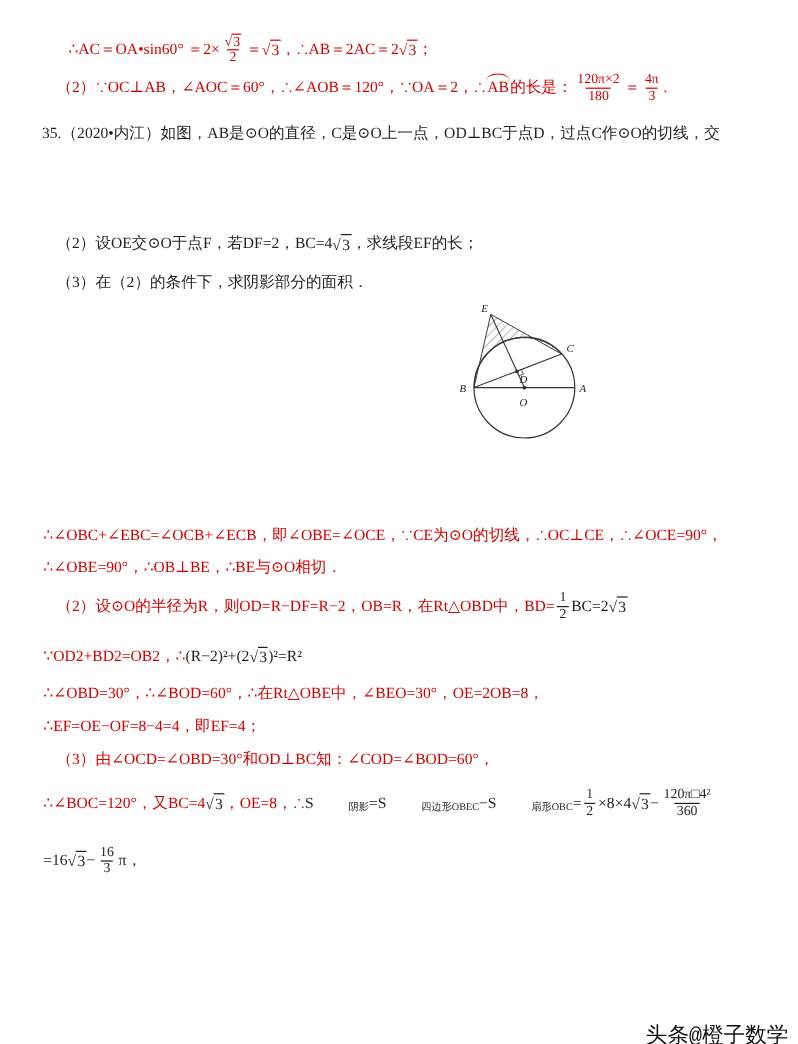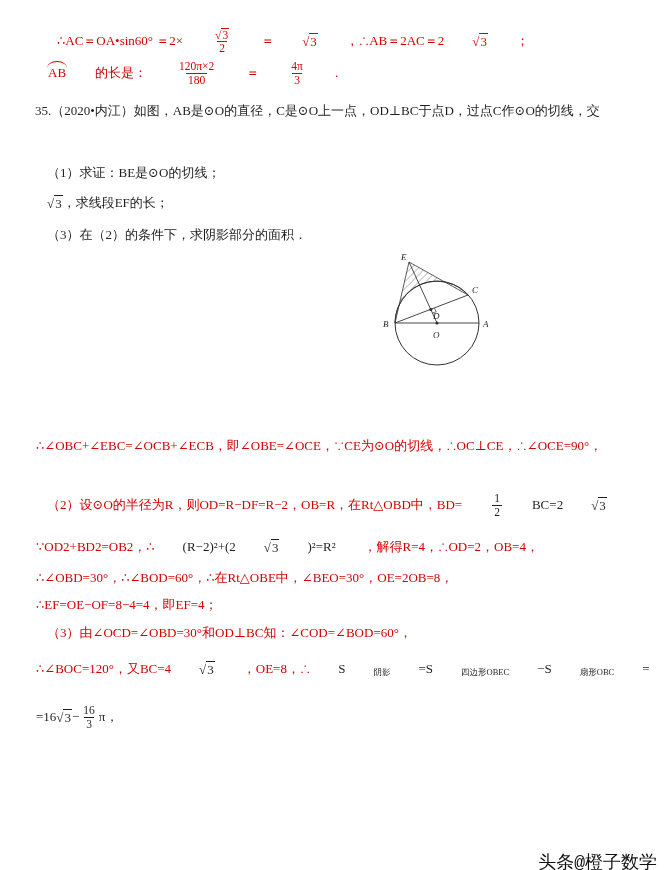--- a/index.html
+++ b/index.html
@@ -1,27 +1,27 @@
 <!DOCTYPE html>
 <html><head>
 <meta charset="utf-8">
 <style>
   html,body{margin:0;padding:0;background:#fff;}
   .page{position:relative;width:665px;height:870px;background:#ffffff;overflow:hidden;
         font-family:"Liberation Serif","DejaVu Serif",serif;font-size:13px;color:#1f1f1f;}
   .line{position:absolute;white-space:nowrap;display:flex;align-items:center;height:20px;}
-  .red{color:#d40000;gap:28px;}
+  .red{color:#d40000;}
   .blk{color:#1f1f1f;}
   .frac{display:inline-flex;flex-direction:column;align-items:center;line-height:1.08;
         font-size:11.5px;margin:0 2px;text-align:center;}
   .frac .num,.frac .den{padding:0 2px;}
   .frac .den{border-top:1px solid currentColor;}
   .sq{display:inline-flex;align-items:baseline;}
   .rc{border-top:1px solid currentColor;padding:0 1px;}
-  .ssub{font-size:8.5px;position:relative;top:4px;}
+  .ssub{font-size:8.5px;position:relative;top:4px;margin-left:29px;}
   .arcover{position:relative;display:inline-block;padding:0 1px;font-family:Liberation Serif, serif;}
   .arcover::before{content:"";position:absolute;left:0;right:0;top:-4px;height:6px;
         border-top:1.2px solid currentColor;border-radius:50% 50% 0 0/100% 100% 0 0;}
   .fig{position:absolute;left:365px;top:250px;}
   .fig text{font-style:italic;font-size:9px;fill:#1f1f1f;font-family:"Liberation Serif",serif;}
   .wm{position:absolute;right:8px;top:838px;font-family:Liberation Mono, monospace;
         font-size:18px;color:#111;margin-top:12px;}
 </style>
 </head>
 <body>
@@ -46,41 +46,40 @@
       </span>
     <span>，∴AB＝2AC＝2</span>
     <span class="sq">
         <span>√</span>
         <span class="rc">3</span>
       </span>
     <span>；</span>
   </div>
 
   <div class="line red" style="left:47px;top:59px;height:28px">
+    <span>（2）∵OC⊥AB，∠AOC＝60°，∴∠AOB＝120°，∵OA＝2，∴</span>
     <span class="arcover">AB</span>
     <span>的长是：</span>
     <span class="frac">
       <span class="num">120π×2</span>
       <span class="den">180</span>
     </span>
     <span>＝</span>
     <span class="frac">
       <span class="num">4π</span>
       <span class="den">3</span>
     </span>
     <span>.</span>
   </div>
 
   <div class="line" style="left:35px;top:101px">
     <span>35.（2020•内江）如图，AB是⊙O的直径，C是⊙O上一点，OD⊥BC于点D，过点C作⊙O的切线，交</span>
   </div>
-  <div class="line" style="left:47px;top:163px">
-    <span>（1）求证：BE是⊙O的切线；</span>
-  </div>
   <div class="line" style="left:47px;top:193px">
+    <span>（2）设OE交⊙O于点F，若DF=2，BC=4</span>
     <span class="sq">
         <span>√</span>
         <span class="rc">3</span>
       </span>
     <span>，求线段EF的长；</span>
   </div>
   <div class="line" style="left:47px;top:225px">
     <span>（3）在（2）的条件下，求阴影部分的面积．</span>
   </div>
 
@@ -102,20 +101,23 @@
     <text x="107" y="43">C</text>
     <text x="18" y="77">B</text>
     <text x="118" y="77">A</text>
     <text x="68" y="69">D</text>
     <text x="68" y="88">O</text>
   </svg>
 
   <div class="line red" style="left:36px;top:436px">
     <span>∴∠OBC+∠EBC=∠OCB+∠ECB，即∠OBE=∠OCE，∵CE为⊙O的切线，∴OC⊥CE，∴∠OCE=90°，</span>
   </div>
+  <div class="line red" style="left:36px;top:463px">
+    <span>∴∠OBE=90°，∴OB⊥BE，∴BE与⊙O相切．</span>
+  </div>
 
   <div class="line red" style="left:47px;top:489px;height:32px">
     <span>（2）设⊙O的半径为R，则OD=R−DF=R−2，OB=R，在Rt△OBD中，BD=</span>
     <span class="frac blk">
       <span class="num">1</span>
       <span class="den">2</span>
     </span>
     <span class="blk">BC=2</span>
     <span class="sq blk">
         <span>√</span>
@@ -124,21 +126,20 @@
   </div>
 
   <div class="line red" style="left:36px;top:532px;height:30px">
     <span>∵OD2+BD2=OB2，∴</span>
     <span class="blk">(R−2)²+(2</span>
     <span class="sq blk">
         <span>√</span>
         <span class="rc">3</span>
       </span>
     <span class="blk">)²=R²</span>
-    <span>，解得R=4，∴OD=2，OB=4，</span>
   </div>
 
   <div class="line red" style="left:36px;top:568px">
     <span>∴∠OBD=30°，∴∠BOD=60°，∴在Rt△OBE中，∠BEO=30°，OE=2OB=8，</span>
   </div>
   <div class="line red" style="left:36px;top:595px">
     <span>∴EF=OE−OF=8−4=4，即EF=4；</span>
   </div>
   <div class="line red" style="left:47px;top:623px">
     <span>（3）由∠OCD=∠OBD=30°和OD⊥BC知：∠COD=∠BOD=60°，</span>

